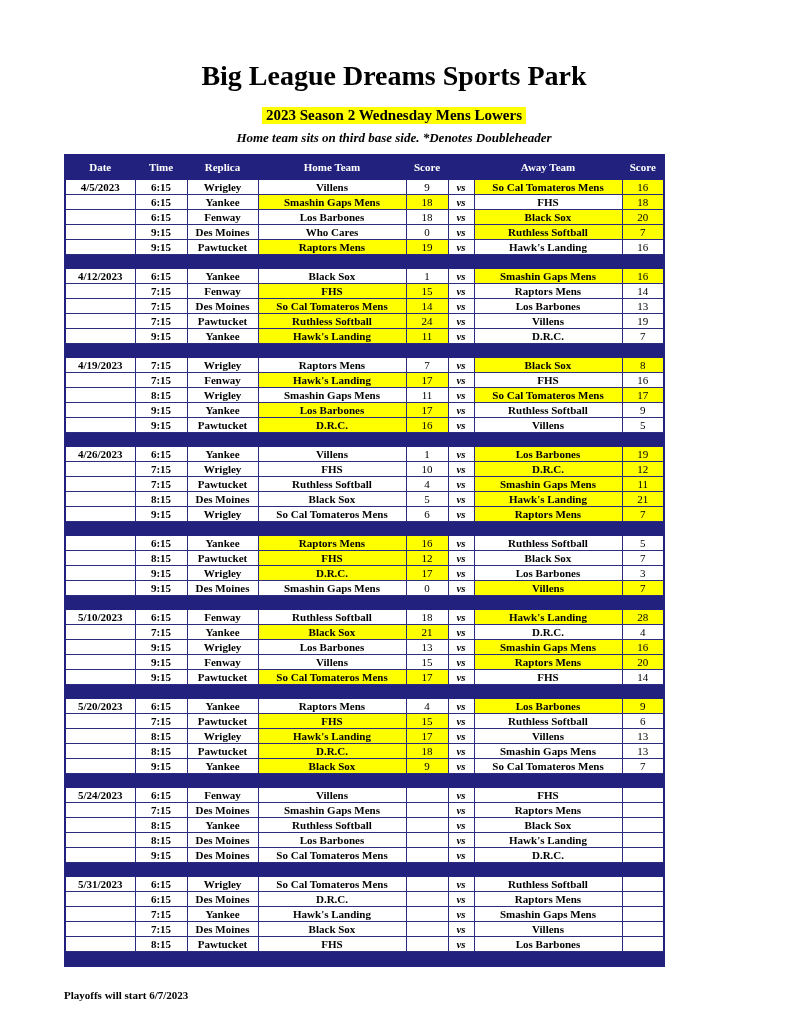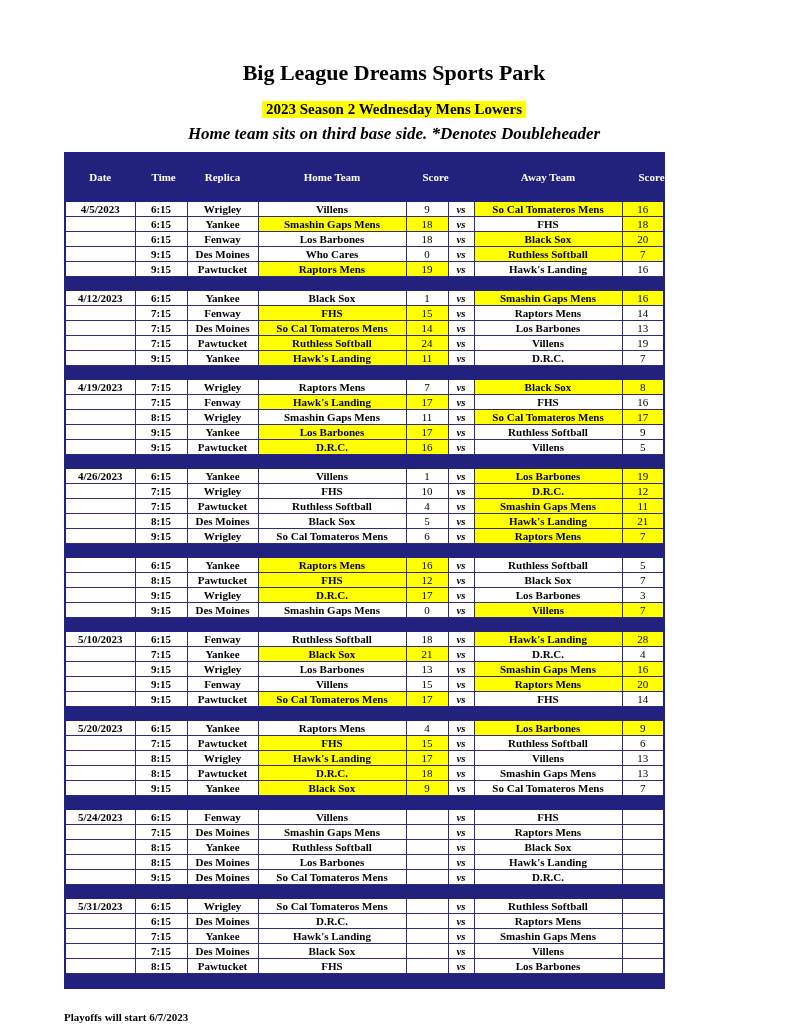--- a/index.html
+++ b/index.html
@@ -1,27 +1,27 @@
 <!DOCTYPE html>
 <html style="--navy: #22227e; --hl: #ffff00;"><head>
 <meta charset="utf-8">
 <style>
   :root{ --navy:#22227e; --hl:#ffff00; }
   html,body{ margin:0; padding:0; background:#ffffff; }
   body{ width:791px; height:1024px; font-family:"Liberation Serif", serif; color:#000; }
   .page{ position:relative; width:791px; height:1024px; }
   .content{ width:660px; margin-left:64px; padding-top:60px; }
-  .title{ text-align:center; font-size:22px; font-weight:bold; margin:0 0 6px 0; }
+  .title{ text-align:center; font-size:28px; font-weight:bold; margin:0 0 6px 0; }
   .subtitle-wrap{ text-align:center; margin:0 0 6px 0; }
   .subtitle{ display:inline-block; background:var(--hl); font-size:15px; font-weight:bold; padding:0 4px;margin-top:9px; }
-  .note{ text-align:center; font-size:17px; font-weight:bold; font-style:italic; margin:0 0 8px 0; }
+  .note{ text-align:center; font-size:13px; font-weight:bold; font-style:italic; margin:0 0 8px 0; }
   table.sched{ border-collapse:collapse; table-layout:fixed; width:599px; border:2px solid var(--navy); }
   table.sched th{
     background:var(--navy); color:#ffffff; font-size:11px; font-weight:bold;
-    height:15px; line-height:13px; padding:16px; border:1px solid var(--navy); text-align:center;
+    height:15px; line-height:13px; padding:4px; border:1px solid var(--navy); text-align:center;
   }
   table.sched td{
     font-size:11px; height:14px; line-height:13px; padding:0 1px;
     border:1px solid #2b2b80; text-align:center; vertical-align:middle;
     white-space:nowrap; overflow:hidden;
   }
   td.c-date, td.c-time, td.c-replica, td.c-team{ font-weight:bold; }
   td.c-score{ font-weight:normal; }
   td.c-vs{ font-style:italic; font-weight:bold; font-size:10px; }
   td.hl{ background:var(--hl); }

